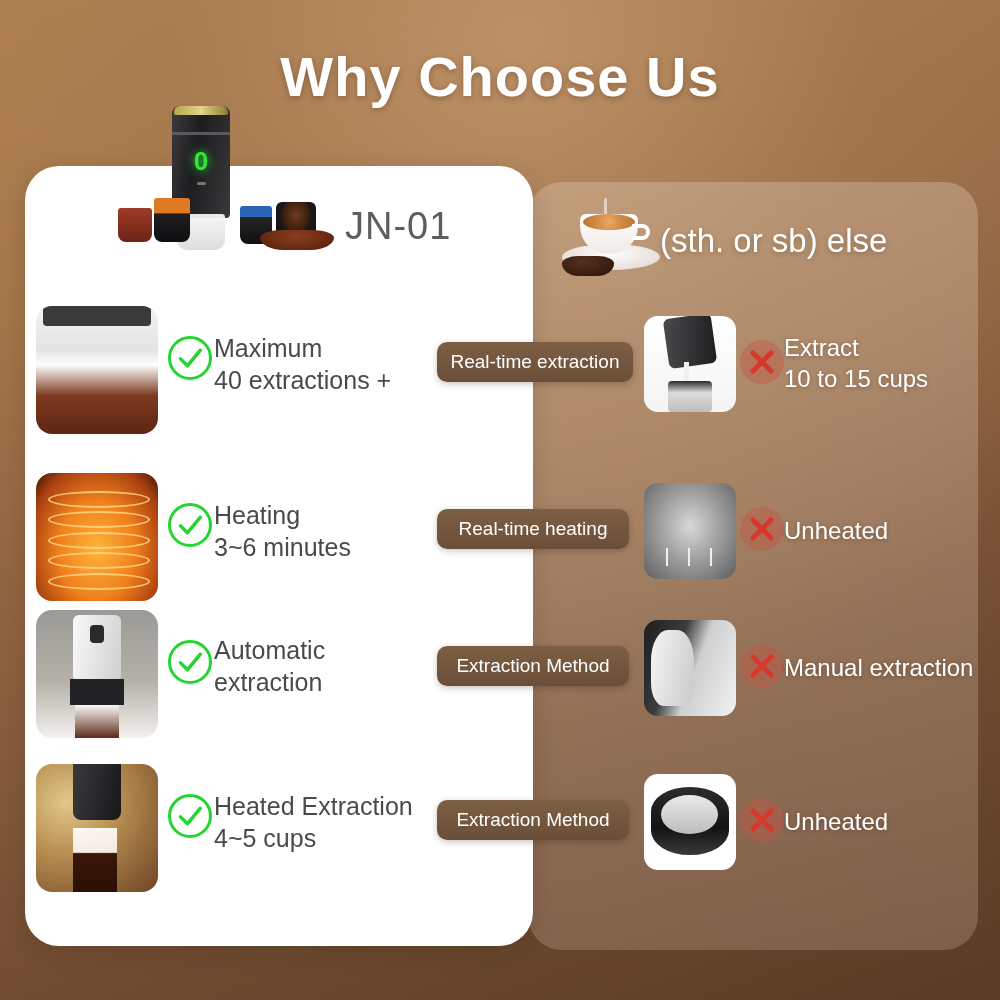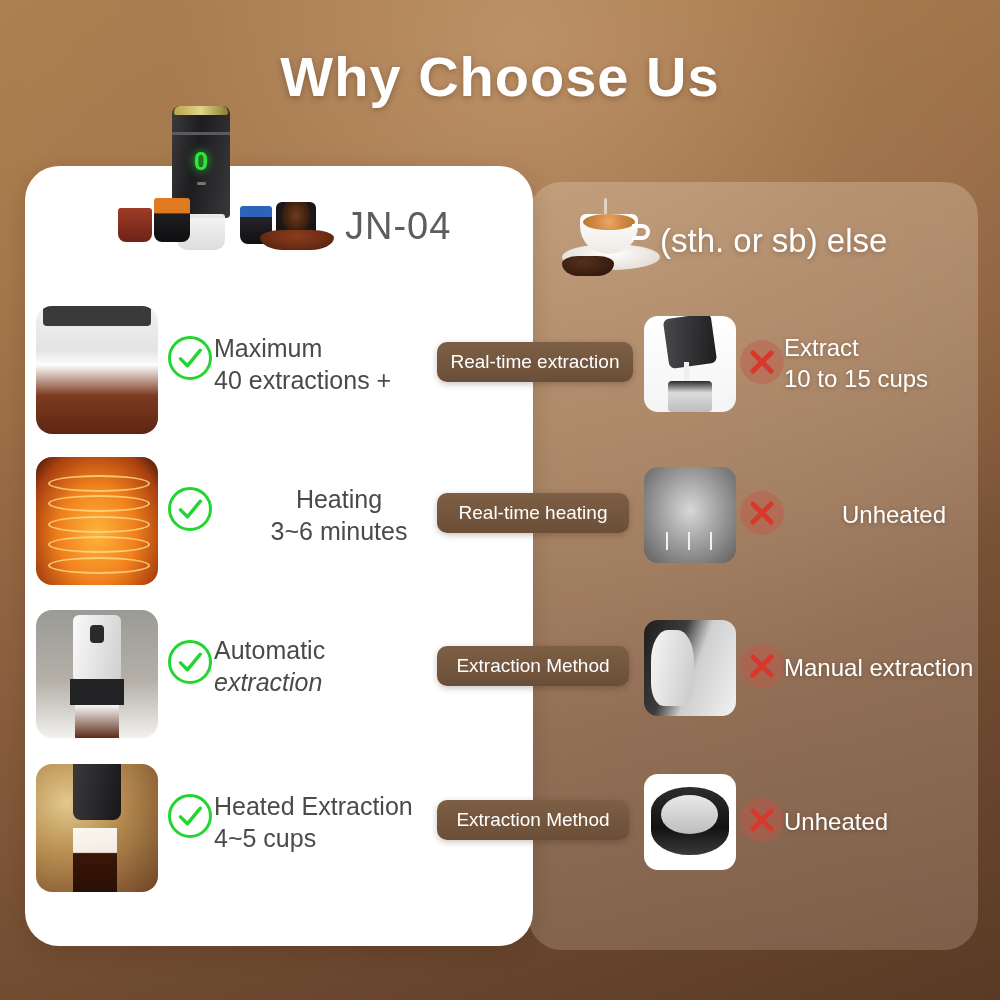--- a/index.html
+++ b/index.html
@@ -54,21 +54,21 @@
     position:absolute;width:44px;height:44px;border-radius:50%;
   }
   .badge.ok{border:3px solid #22d62f;box-sizing:border-box;background:transparent;}
   .badge.no{background:rgba(196,86,72,0.45);}
   .l-badge{left:168px;}
   .r-badge{left:740px;}
   .l-text{
     position:absolute;left:214px;width:250px;
     font-size:25px;color:#4a4a4a;line-height:1.28;
   }
-  .l-text .ind{display:block;font-style:italic;}
+  .l-text .ind{display:block;}
   .center-pill{
     position:absolute;left:437px;height:40px;
     background:linear-gradient(180deg,#7d5f45 0%, #6b4e37 100%);
     border-radius:10px;color:#fff;font-size:19px;
     display:flex;align-items:center;justify-content:center;
     padding:0 12px;box-sizing:border-box;white-space:nowrap;
     box-shadow:0 2px 6px rgba(40,22,10,0.25);
   }
   .r-thumb{
     position:absolute;left:644px;width:92px;height:96px;
@@ -174,21 +174,21 @@
       <div class="led"></div>
       <div class="cupbase"></div>
     </div>
     <div class="cap-pod" style="left:8px;top:108px;width:34px;height:34px;background:linear-gradient(180deg,#9e3b28,#6d2317);"></div>
     <div class="cap-pod" style="left:44px;top:98px;width:36px;height:44px;background:linear-gradient(180deg,#e07a22 0%,#e07a22 34%,#1e1e20 36%,#0f0f11 100%);"></div>
     <div class="cap-pod" style="left:130px;top:106px;width:32px;height:38px;background:linear-gradient(180deg,#2d63b8 0%,#2d63b8 28%,#242426 30%,#101012 100%);"></div>
     <div class="cap-pod" style="left:166px;top:102px;width:40px;height:38px;background:radial-gradient(ellipse at 50% 35%, #6b3a1d 0%, #3a1d0c 46%, #1a1a1c 52%, #0d0d0f 100%);border-radius:6px;"></div>
     <div class="beanpile"></div>
   </div>
 
-  <div class="product-name">JN-04</div>
+  <div class="product-name">JN-01</div>
 
   <div class="latte">
     <div class="steam"></div>
     <div class="saucer"></div>
     <div class="cup"></div>
     <div class="crema"></div>
     <div class="handle"></div>
     <div class="beans"></div>
   </div>
   <div class="else-label">(sth. or sb) else</div>
@@ -210,21 +210,21 @@
           <div class="pour"></div>
           <div class="base"></div>
         </div>
         <div class="badge no r-badge" style="top:36px">
           <svg class="chk" viewBox="0 0 44 44">
             <path d="M13 13 L31 31 M31 13 L13 31" fill="none" stroke="#d6392c" stroke-width="5" stroke-linecap="round"></path>
           </svg>
         </div>
         <div class="r-text" style="top:28px"><span>Extract</span><br><span>10 to 15 cups</span></div>
       </div>
-      <div class="row" style="top: 455px; text-align: center;">
+      <div class="row" style="top: 471px;">
         <div class="l-thumb t-heat" style="top:2px">
           <div class="coil" style="top:14%"></div>
           <div class="coil" style="top:30%"></div>
           <div class="coil" style="top:46%"></div>
           <div class="coil" style="top:62%"></div>
           <div class="coil" style="top:78%"></div>
         </div>
         <div class="badge ok l-badge" style="top:32px">
           <svg class="chk" viewBox="0 0 44 44">
             <path d="M11 23 L19 31 L34 13" fill="none" stroke="#22d62f" stroke-width="4" stroke-linecap="round" stroke-linejoin="round"></path>

